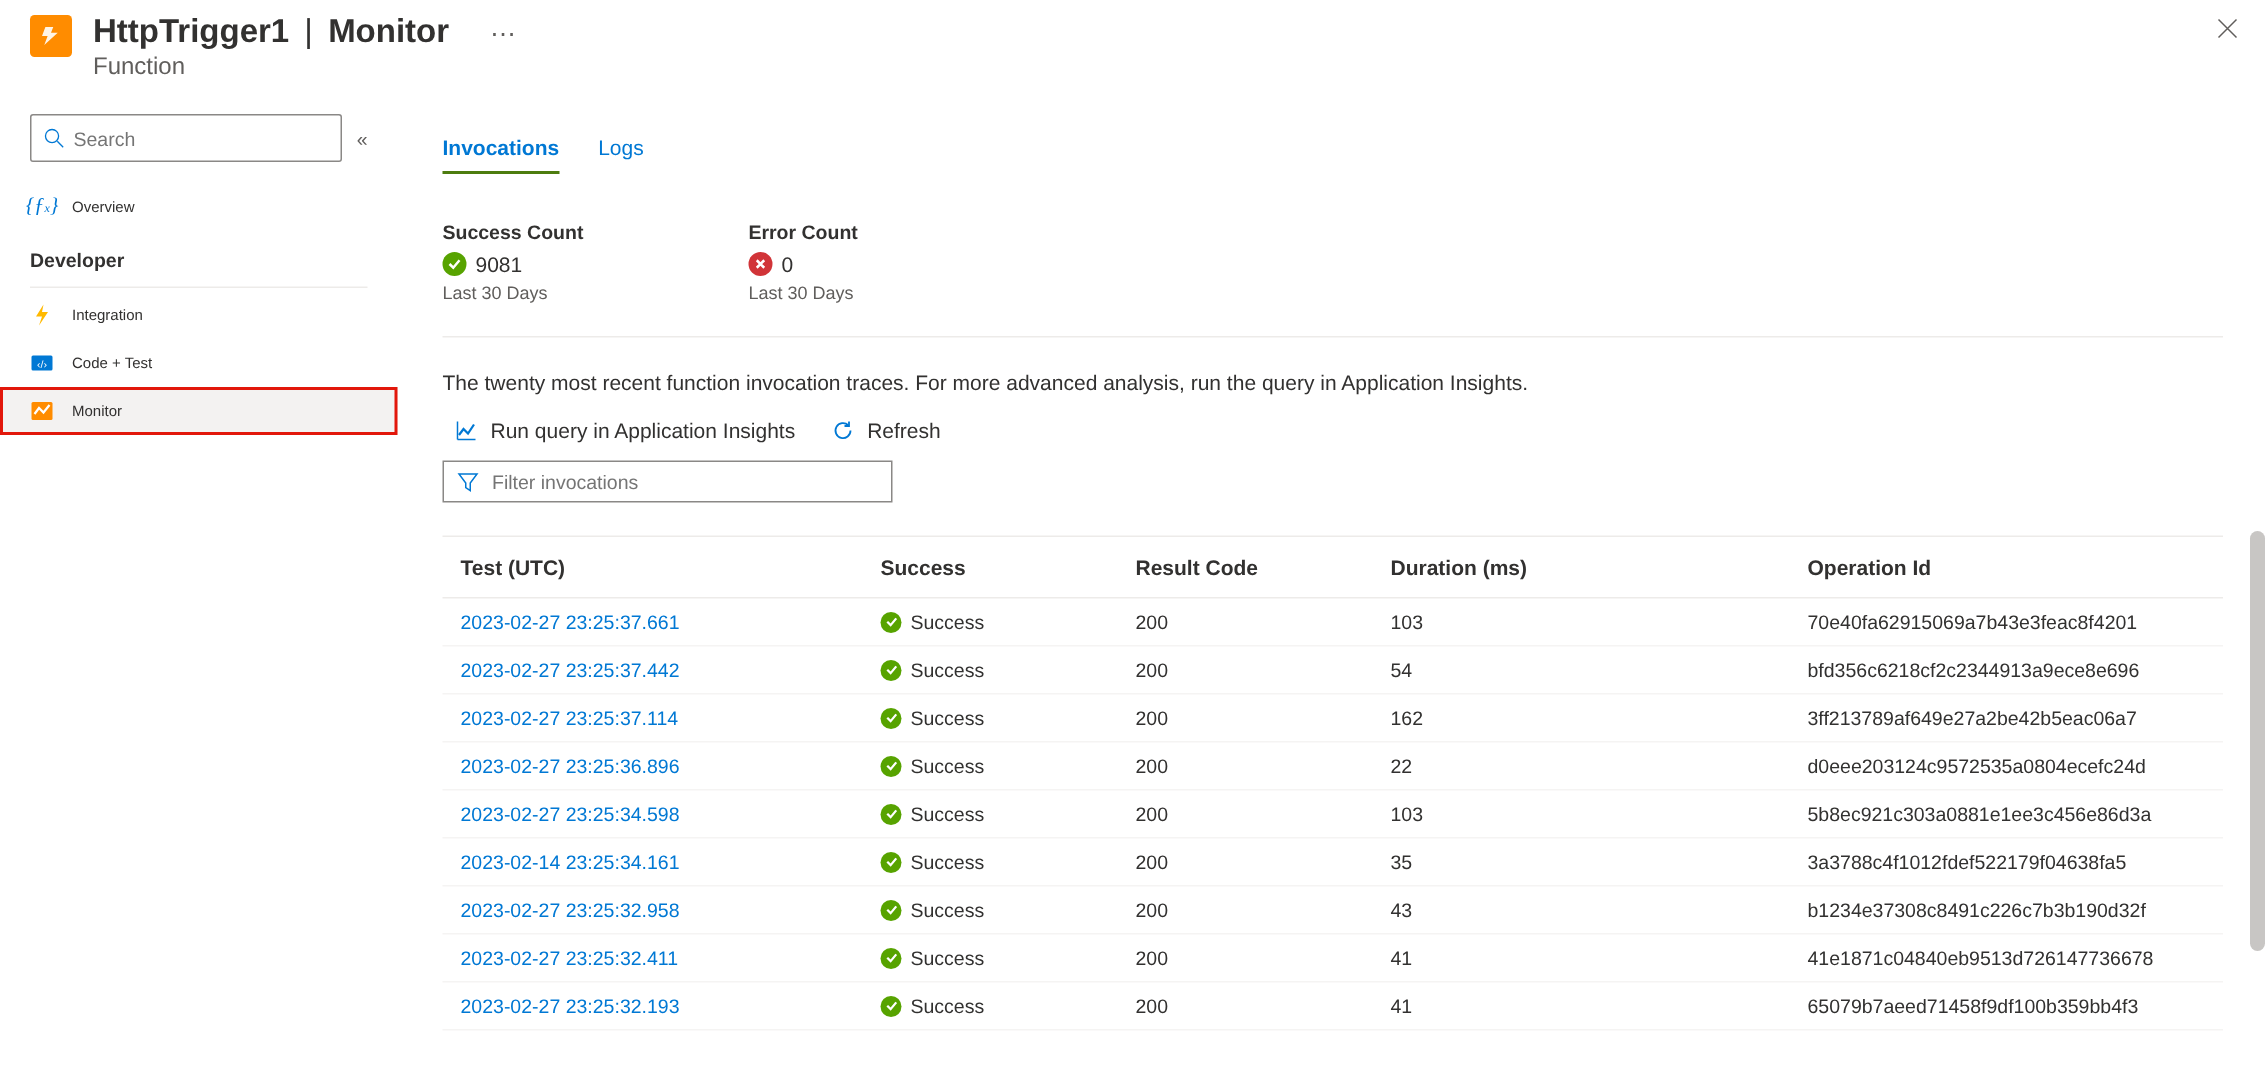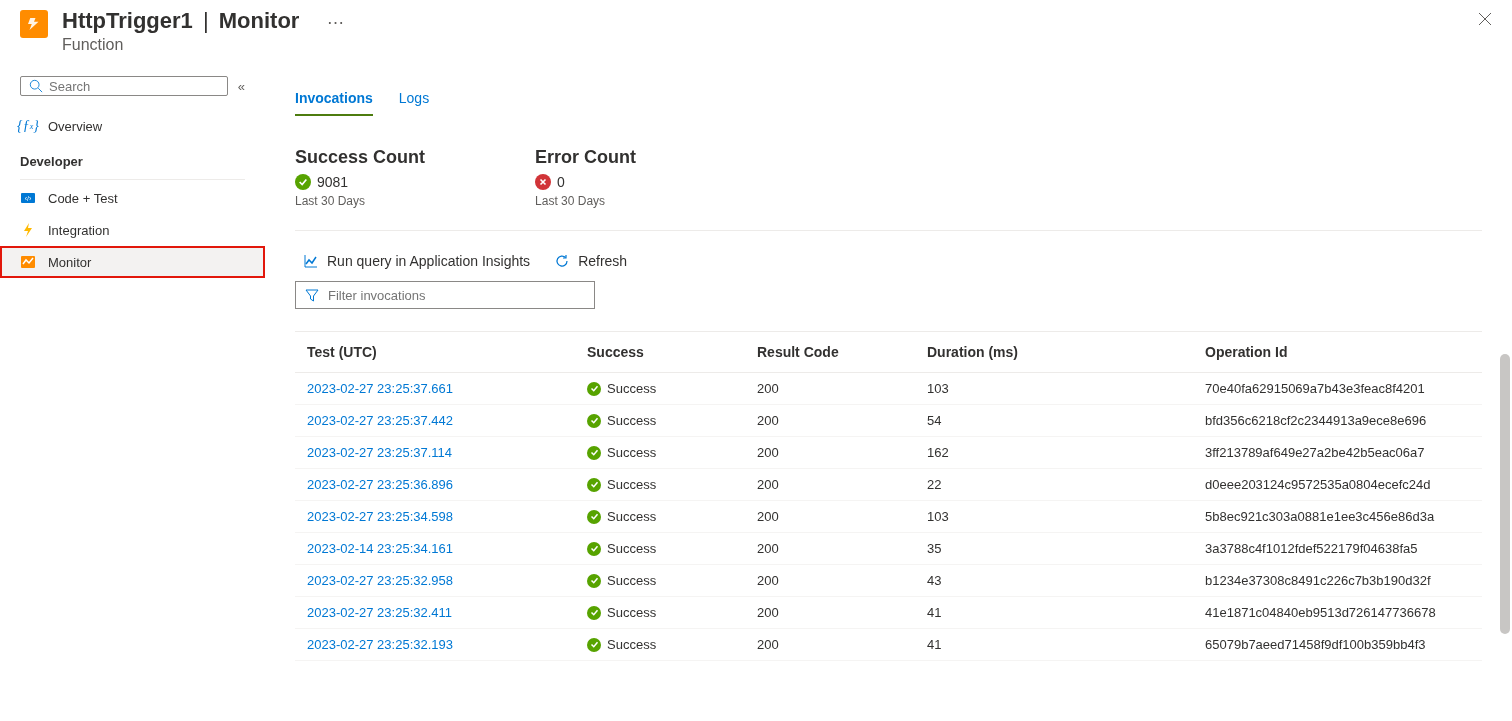--- a/index.html
+++ b/index.html
@@ -52,41 +52,41 @@
     position: relative;
   }
   .search-row { display: flex; align-items: center; padding: 0 20px 14px 20px; gap: 10px; }
   .search-box {
     flex: 1;
     display: flex;
     align-items: center;
     border: 1px solid #8a8886;
     border-radius: 2px;
     padding: 3px 8px;
-    height: 20px;
+    height: 32px;
   }
   .search-box svg { width: 14px; height: 14px; color: #0078d4; margin-right: 6px; flex-shrink: 0;}
   .search-box input { border: none; outline: none; font-size: 13px; width: 100%; color: #605e5c; }
   .collapse-icon { color: #605e5c; cursor: pointer; font-size: 13px;}
 
   .nav-item {
     display: flex;
     align-items: center;
     padding: 6px 20px;
     cursor: pointer;
     gap: 12px;
     height: 32px;
   }
   .nav-item.selected {
     background: #f3f2f1;
     border: 2px solid #e2170b;
     padding: 4px 18px;
   }
   .nav-icon { width: 16px; height: 16px; flex-shrink: 0; display:flex; align-items:center; justify-content:center;}
-  .nav-label { font-size: 13px; }
+  .nav-label { font-size: 10px; }
 
   .section-header {
     font-size: 13px;
     font-weight: 600;
     padding: 12px 20px 6px;
   }
   .section-divider {
     margin: 4px 20px 2px 20px;
     border: none;
     border-top: 1px solid #edebe9;
@@ -106,21 +106,21 @@
     color: #0078d4;
     padding-bottom: 8px;
     cursor: pointer;
     font-weight: 600;
   }
   .tab.active { border-bottom: 2px solid #4d7c0f; }
   .tab:not(.active){ font-weight: 400; }
 
   .stats-row { display: flex; gap: 110px; border-bottom: 1px solid #edebe9; padding-bottom: 22px; margin-bottom: 22px; }
   .stat-block {}
-  .stat-title { font-weight: 600; font-size: 18px; margin-bottom: 6px; }
+  .stat-title { font-weight: 600; font-size: 13px; margin-bottom: 6px; }
   .stat-value-row { display: flex; align-items: center; gap: 6px; margin-bottom: 4px;}
   .stat-sub { font-size: 12px; color: #605e5c; }
   .status-circle { width: 16px; height: 16px; border-radius: 50%; display:flex; align-items:center; justify-content:center; }
   .status-circle.success { background: #57a300; }
   .status-circle.error { background: #d13438; }
   .status-circle svg { width: 10px; height: 10px; fill:#fff; }
   .stat-num { font-size: 14px; }
 
   .traces-title { font-size: 16px; font-weight: 600; margin-bottom: 16px; }
   .traces-desc { font-size: 14px; margin-bottom: 16px; }
@@ -205,34 +205,34 @@
       <span class="nav-icon" style="color:#0078d4;font-style:italic;font-family:serif;font-size:14px;">{ƒ<sub style="font-size:8px;">x</sub>}</span>
       <span class="nav-label">Overview</span>
     </div>
 
     <div class="section-header">Developer</div>
     <hr class="section-divider">
 
     <div class="nav-item">
       <span class="nav-icon">
         <svg viewBox="0 0 16 16">
+            <path d="M9 1 L4 9 L8 9 L6 15 L12 6 L8 6 Z" fill="#ffb900"></path>
+          </svg>
+      </span>
+      <span class="nav-label">Integration</span>
+    </div>
+
+    <div class="nav-item">
+      <span class="nav-icon">
+        <svg viewBox="0 0 16 16">
             <rect x="1" y="3" width="14" height="10" rx="1" fill="#0078d4"></rect>
             <text x="8" y="11" font-size="7" fill="#fff" text-anchor="middle">‹/›</text>
           </svg>
       </span>
       <span class="nav-label">Code + Test</span>
-    </div>
-
-    <div class="nav-item">
-      <span class="nav-icon">
-        <svg viewBox="0 0 16 16">
-            <path d="M9 1 L4 9 L8 9 L6 15 L12 6 L8 6 Z" fill="#ffb900"></path>
-          </svg>
-      </span>
-      <span class="nav-label">Integration</span>
     </div>
 
     <div class="nav-item selected">
       <span class="nav-icon">
         <svg viewBox="0 0 16 16">
             <rect x="1" y="2" width="14" height="12" rx="1" fill="#ff8c00"></rect>
             <path d="M3 10 L6 6 L9 9 L13 4" stroke="#fff" stroke-width="1.5" fill="none"></path>
           </svg>
       </span>
       <span class="nav-label">Monitor</span>
@@ -266,20 +266,21 @@
             <svg viewBox="0 0 12 12">
                 <path d="M3 3 L9 9 M9 3 L3 9" stroke="#fff" stroke-width="2"></path>
               </svg>
           </span>
           <span class="stat-num">0</span>
         </div>
         <div class="stat-sub">Last 30 Days</div>
       </div>
     </div>
 
+    <div class="traces-desc">The twenty most recent function invocation traces. For more advanced analysis, run the query in Application Insights.</div>
 
     <div class="action-row">
       <div class="action-link">
         <svg viewBox="0 0 16 16">
             <path d="M2 14 L2 2 M2 14 L14 14" stroke="#0078d4" stroke-width="1" fill="none"></path>
             <path d="M3 11 L6 7 L9 10 L13 4" stroke="#0078d4" stroke-width="1.5" fill="none"></path>
           </svg>
         <span>Run query in Application Insights</span>
       </div>
       <div class="action-link">

